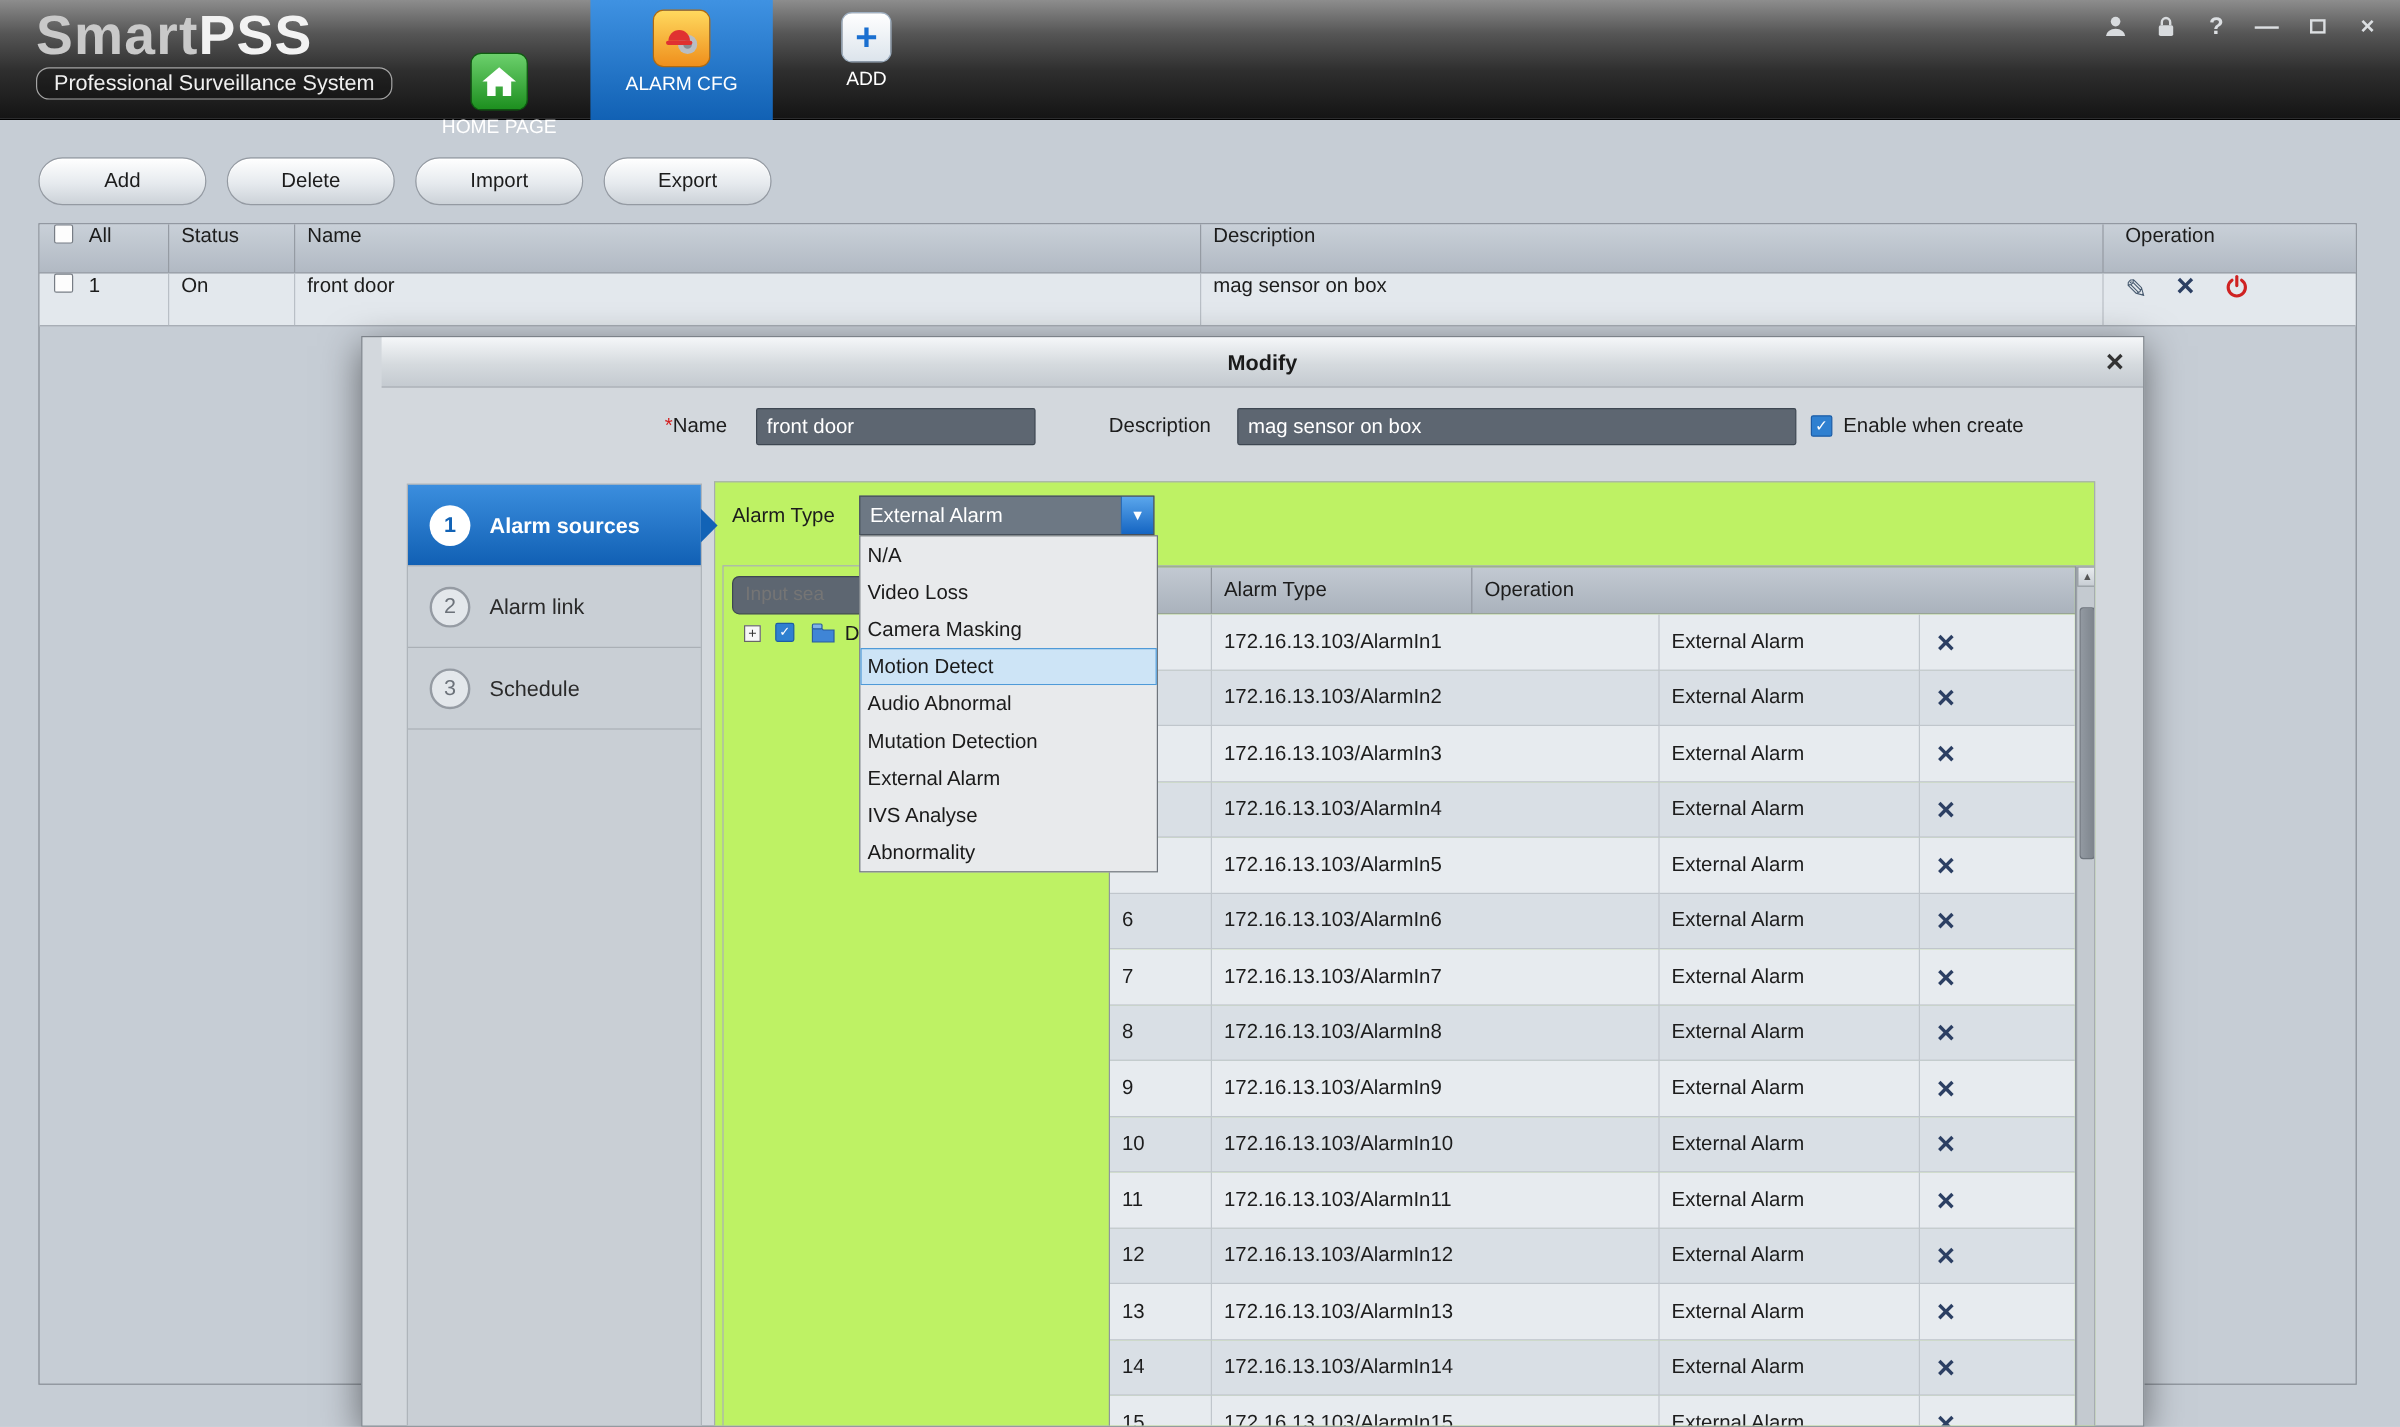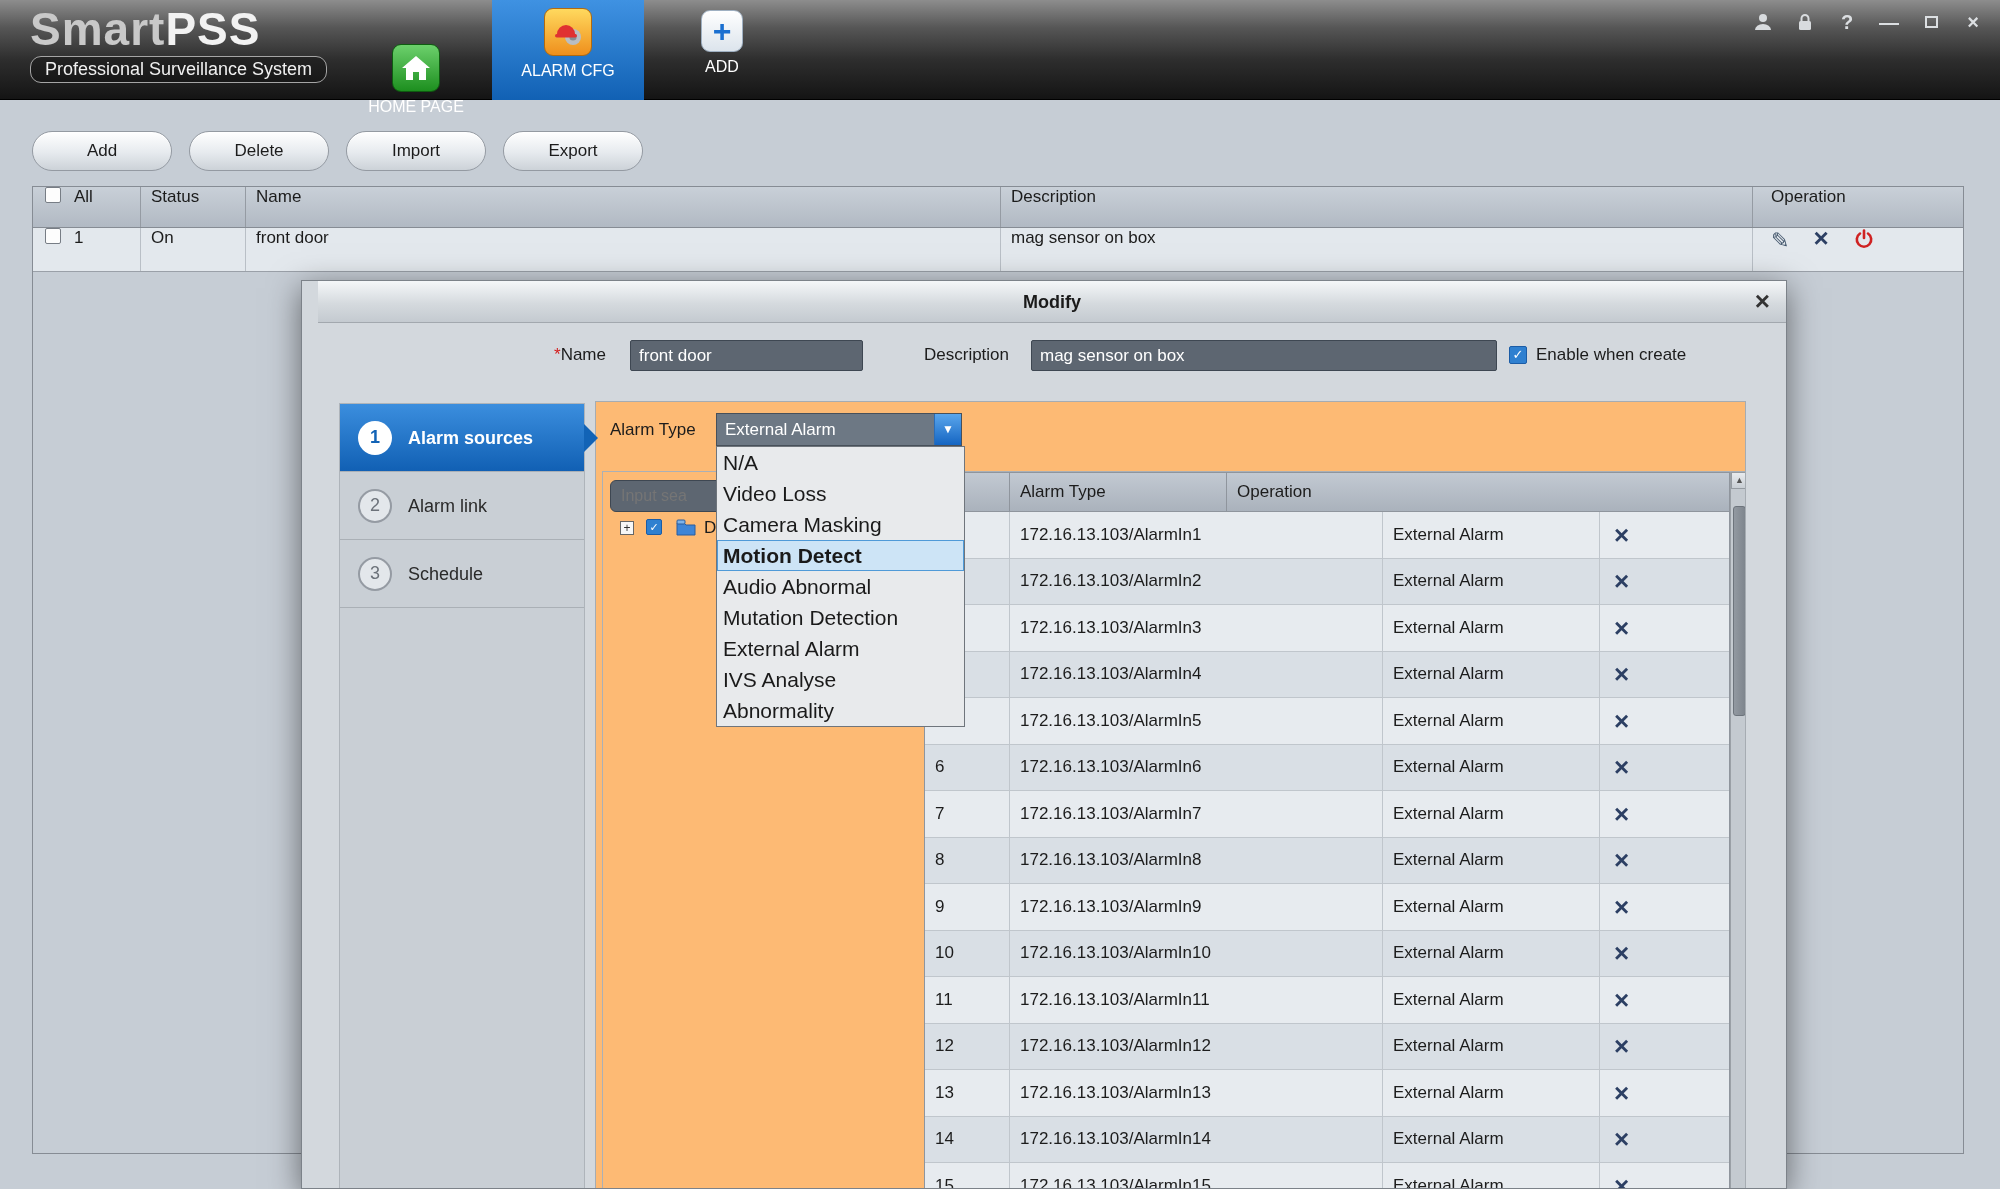--- a/index.html
+++ b/index.html
@@ -93,21 +93,21 @@
   .step .slabel{ position:absolute; left:68px; top:0; line-height:68px; font-size:18px; color:#2a2a2a;}
   .step.active{ background:linear-gradient(180deg,#3b8ede,#1160b4); }
   .step.active .circ{ background:#fff; color:#1263b6; font-weight:bold; }
   .step.active .slabel{ color:#fff; font-weight:bold; }
   .step:not(.active) .circ{ border:2px solid #959ba3; color:#6c727a; line-height:29px; background:#e3e7eb;}
   .step.active::after{ content:''; position:absolute; right:-14px; top:50%; margin-top:-14px;
     border-left:14px solid #1263b6; border-top:14px solid transparent; border-bottom:14px solid transparent; z-index:5;}
 
   
   .content{ position:absolute; left:293px; top:120px; width:1151px; height:789px;
-    background:#fdba74; border:1px solid #a6acb2; overflow:hidden; }
+    background:#bef264; border:1px solid #a6acb2; overflow:hidden; }
   .at-label{ position:absolute; left:14px; top:11px; height:33px; line-height:33px; font-size:17px;}
   .at-select{ position:absolute; left:120px; top:11px; width:246px; height:33px;
     background:#6d7884; border:1px solid #47505a; color:#fff; font-size:17px; line-height:31px;
     padding-left:8px; }
   .at-arrow{ position:absolute; right:0; top:0; width:27px; height:31px;
     background:linear-gradient(180deg,#5aa6ec,#1565c2); border-left:1px solid #2a6db8;
     color:#fff; font-size:12px; text-align:center; line-height:31px; }
   .inner-box{ position:absolute; left:6px; top:69px; width:1145px; height:730px;
     border:1px solid #aab0b6; }
   .tree-search{ position:absolute; left:14px; top:78px; width:208px; height:32px;
@@ -138,22 +138,22 @@
   .vscroll{ position:absolute; left:1134px; top:70px; width:17px; height:719px;
     background:#c4cad0; border-left:1px solid #9aa0a6; }
   .vs-up{ width:17px; height:17px; background:linear-gradient(180deg,#e8ebee,#c8ced4);
     border:1px solid #959ba1; font-size:9px; text-align:center; line-height:15px; color:#555;}
   .vs-thumb{ position:absolute; left:2px; top:34px; width:13px; height:210px;
     background:linear-gradient(90deg,#9299a1,#7e858d); border-radius:3px; border:1px solid #6d747c;}
 
   
   .dd-list{ position:absolute; left:120px; top:44px; width:249px;
     background:#e8eaec; border:1px solid #6f757c; z-index:50; }
-  .dd-item{ height:31px; line-height:31px; padding-left:6px; font-size:21px; color:#1a1a1a; }
-  .dd-item.hl{ background:#cde4f6; box-shadow:inset 0 0 0 1px #4f9ad8;font-weight:bold; }
+  .dd-item{ height:31px; line-height:31px; padding-left:6px; font-size:17px; color:#1a1a1a; }
+  .dd-item.hl{ background:#cde4f6; box-shadow:inset 0 0 0 1px #4f9ad8; }
 </style>
 </head>
 <body>
 
 <div class="topbar">
   <div class="logo">
     <div class="brand"><span class="b1">Smart</span><span class="b2">PSS</span></div>
     <div class="tagline">Professional Surveillance System</div>
   </div>
 

